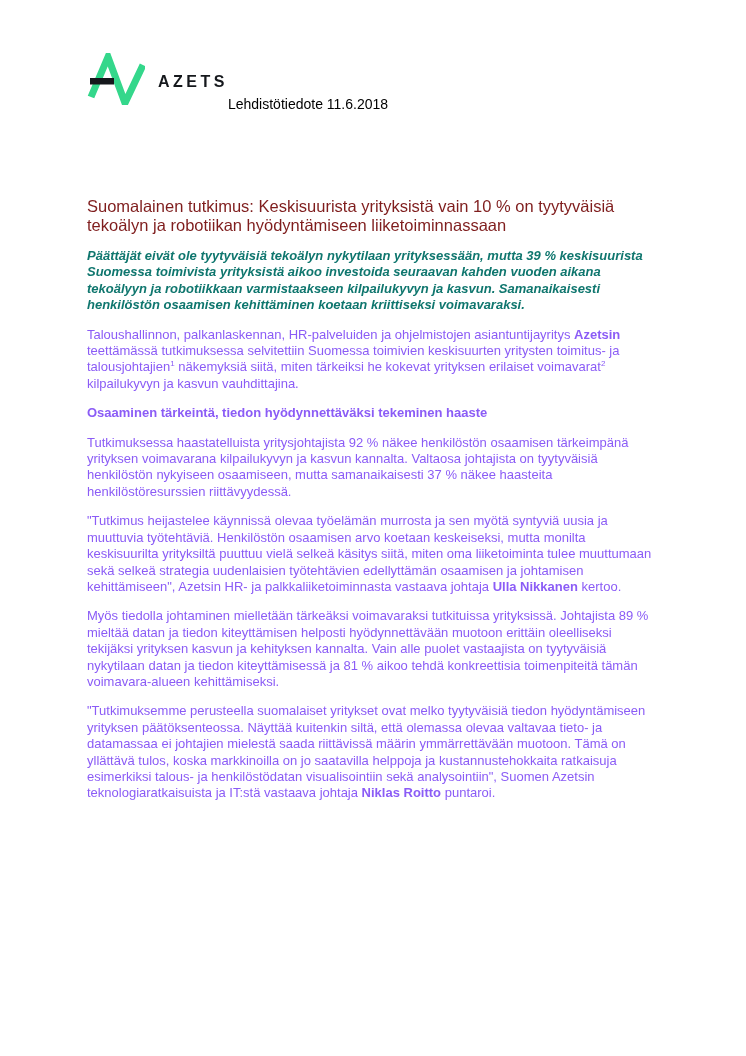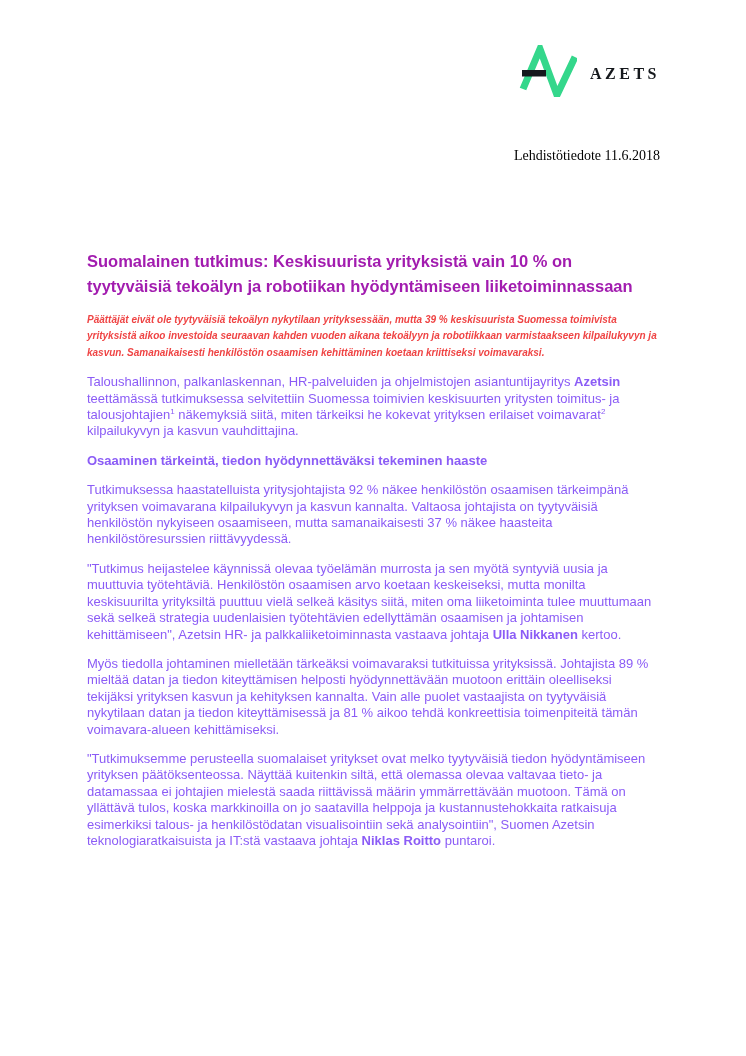--- a/index.html
+++ b/index.html
@@ -13,23 +13,21 @@
     height: 1056px;
     background: #ffffff;
     box-sizing: border-box;
     padding: 45px 86px 40px 87px;
     font-family: "Liberation Sans", sans-serif;
     color: #000000;
     overflow: hidden;
   }
   .masthead {
     display: flex;
-    flex-direction: column;
-    align-items: flex-end;
-    font-family: Liberation Serif, serif;
+    flex-direction: row;
   }
   .logo {
     display: flex;
     align-items: center;
   }
   .logo-mark {
     width: 58px;
     height: 52px;
     display: block;
   }
@@ -48,31 +46,31 @@
     line-height: 16px;
     text-align: right;
     color: #000000;
   }
   .article {
     margin-top: 0;
   }
   h1.title {
     margin: 85px 0 0 0;
     font-size: 16.5px;
-    line-height: 25px;
-    font-weight: 700;
-    color: #a21caf;
+    line-height: 19px;
+    font-weight: 400;
+    color: #7f1d1d;
   }
   p.lead {
     margin: 13px 0 0 0;
-    font-size: 10px;
+    font-size: 13px;
     line-height: 16.4px;
     font-weight: 700;
     font-style: italic;
-    color: #ef4444;
+    color: #0f766e;
   }
   #body-blocks p,
   #body-blocks h2 {
     margin: 13px 0 0 0;
     font-size: 13px;
     line-height: 16.4px;
     font-weight: 400;
     color: #8b5cf6;
   }
   #body-blocks h2 {

